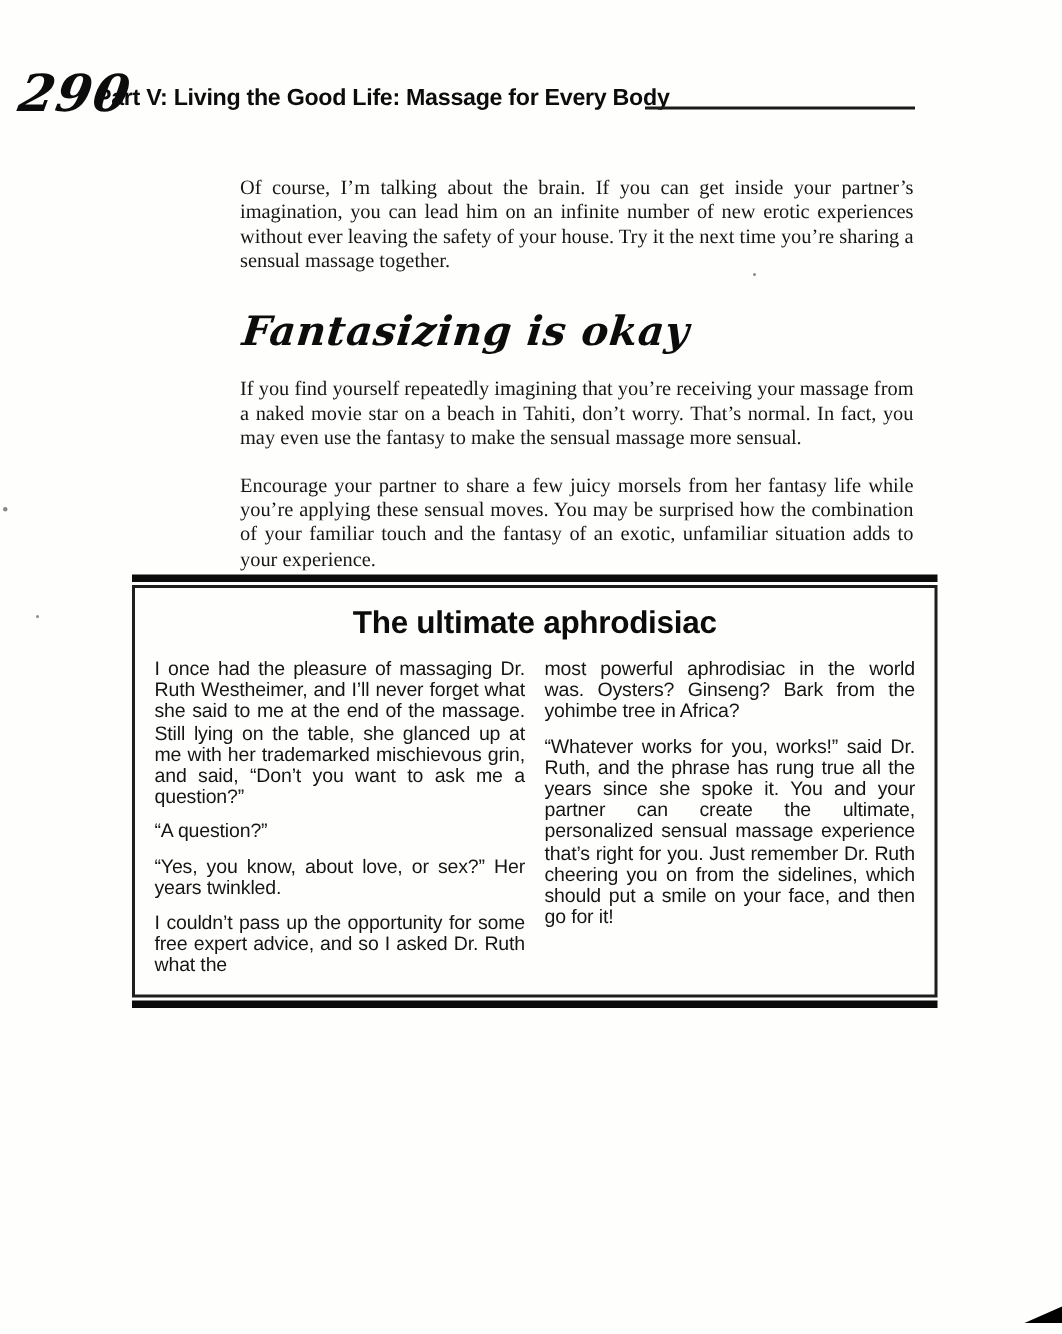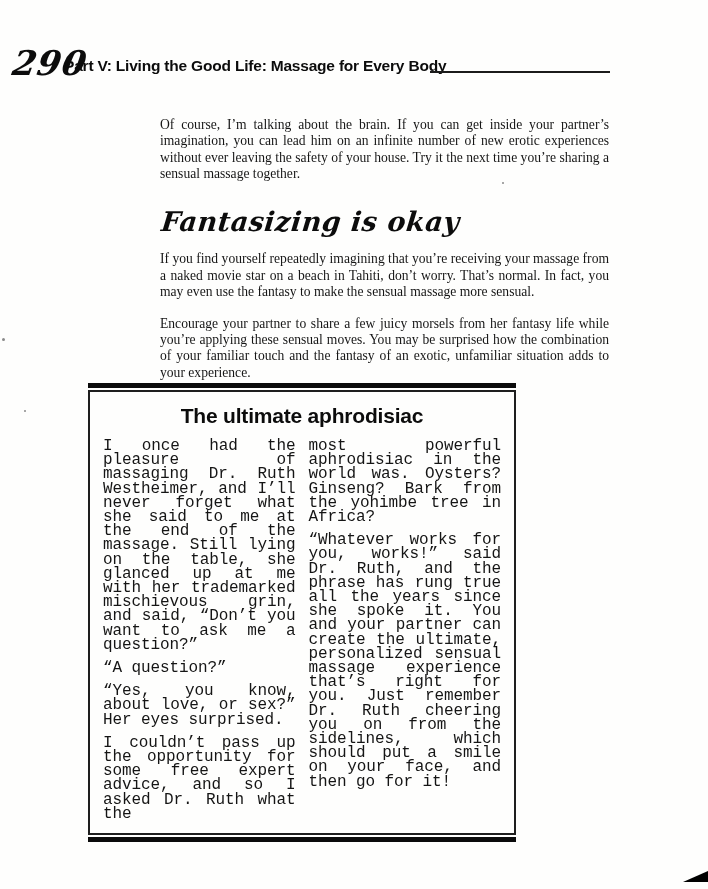--- a/index.html
+++ b/index.html
@@ -60,42 +60,42 @@
     margin: 24px 0 15px 0;
     transform: skewX(-6deg);
     transform-origin: 0 100%;
     letter-spacing: 0.5px;
     color: #0c0c0c;
   }
 
   
   .sidebar {
     position: absolute; left: 88px; top: 383px;
-    width: 428px;
+    width: 537px;
   }
   .bar { height: 5px; background: #0b0b0b; }
   .box {
     border: 2px solid #1e1e1e;
     margin: 2px 0;
     padding: 8px 13px 3px 13px;
     background: #fefefd;
   }
   .box-title {
     font-family: "Liberation Sans", sans-serif;
     font-weight: 700; font-size: 21px;
     text-align: center;
     margin: 4px 0 11px 0;
     letter-spacing: -0.2px;
     color: #0c0c0c;
   }
   .cols { display: flex; gap: 13px; }
   .col { flex: 1; min-width: 0; }
   .col p {
-    font-family: Liberation Mono, monospace;
-    font-size: 16px; line-height: 14.2px;
+    font-family: Liberation Sans, sans-serif;
+    font-size: 13px; line-height: 14.2px;
     text-align: justify;
     letter-spacing: -0.1px;
     margin: 0 0 9px 0;
     color: #151515;
   }
 
   
   .corner-mark {
     position: absolute; left: 683px; top: 871px;
     width: 0; height: 0;
@@ -124,21 +124,21 @@
   </main>
 
   <section class="sidebar">
     <div class="bar"></div>
     <div class="box">
       <h3 class="box-title">The ultimate aphrodisiac</h3>
       <div class="cols">
         <div class="col">
           <p>I once had the pleasure of massaging Dr. Ruth Westheimer, and I’ll never forget what she said to me at the end of the massage. Still lying on the table, she glanced up at me with her trademarked mischievous grin, and said, “Don’t you want to ask me a question?”</p>
           <p>“A question?”</p>
-          <p>“Yes, you know, about love, or sex?” Her eyes surprised.</p>
+          <p>“Yes, you know, about love, or sex?” Her years twinkled.</p>
           <p>I couldn’t pass up the opportunity for some free expert advice, and so I asked Dr. Ruth what the</p>
         </div>
         <div class="col">
           <p>most powerful aphrodisiac in the world was. Oysters? Ginseng? Bark from the yohimbe tree in Africa?</p>
           <p>“Whatever works for you, works!” said Dr. Ruth, and the phrase has rung true all the years since she spoke it. You and your partner can create the ultimate, personalized sensual massage experience that’s right for you. Just remember Dr. Ruth cheering you on from the sidelines, which should put a smile on your face, and then go for it!</p>
         </div>
       </div>
     </div>
     <div class="bar"></div>
   </section>

